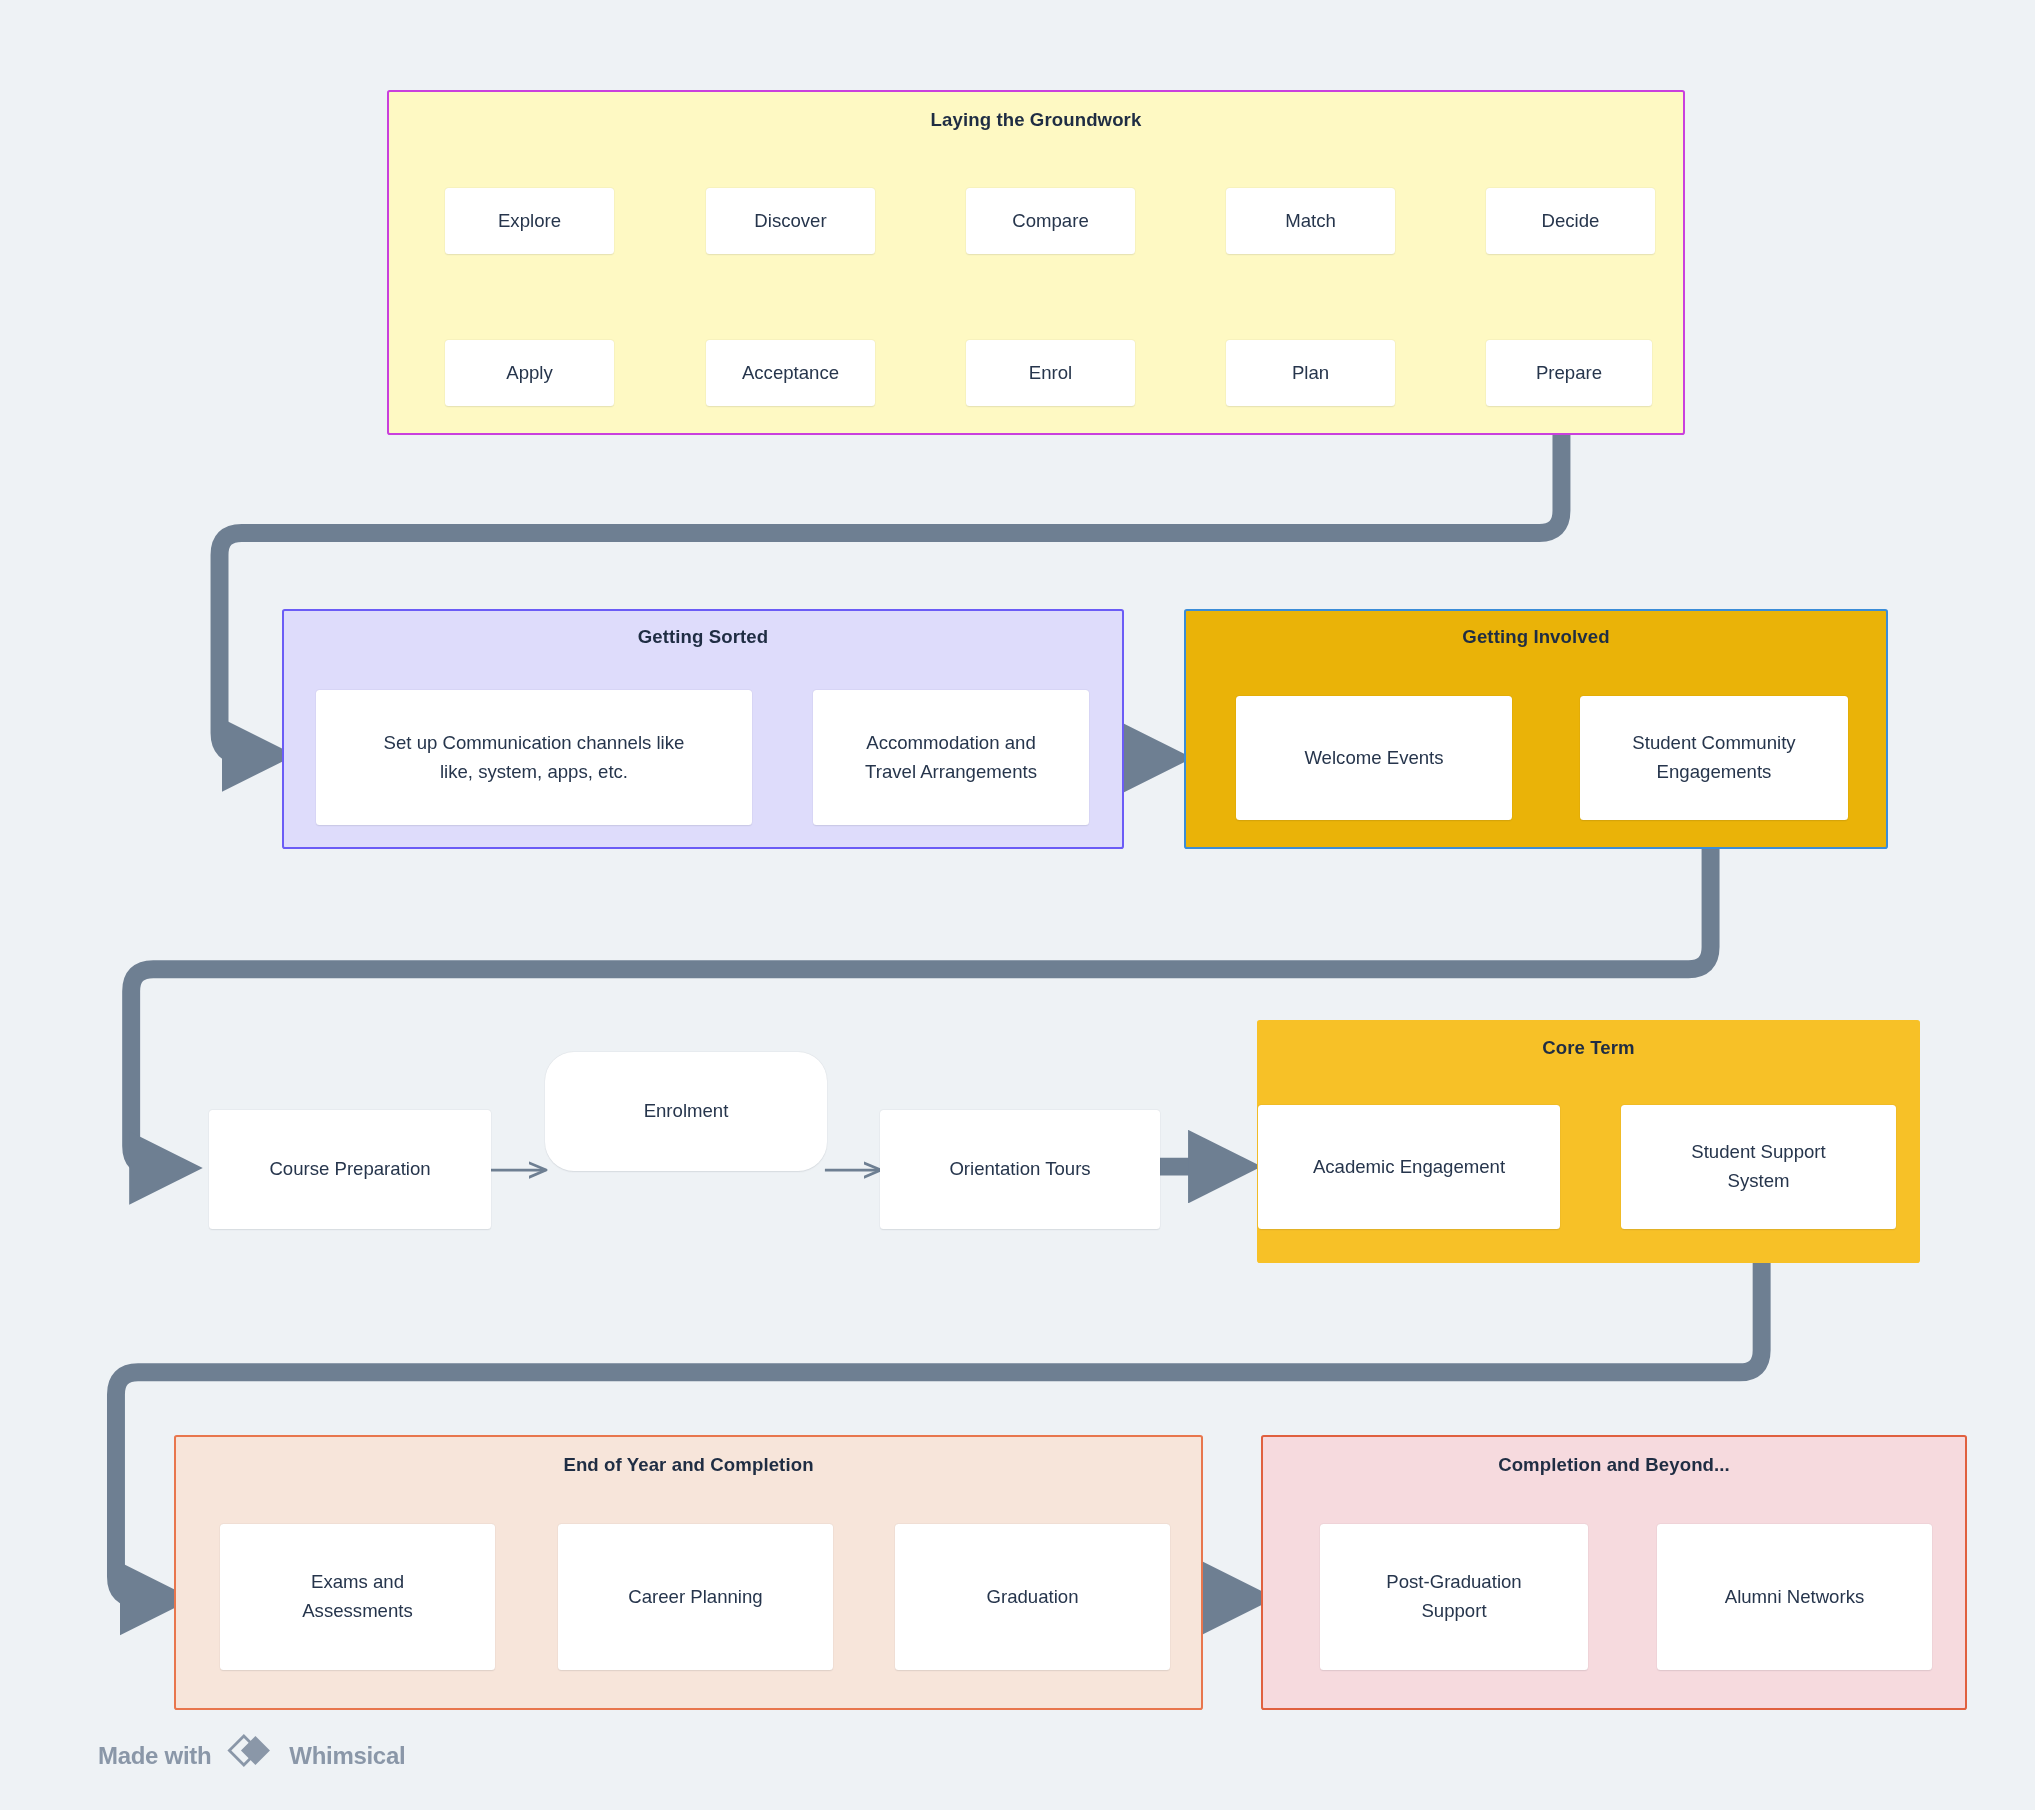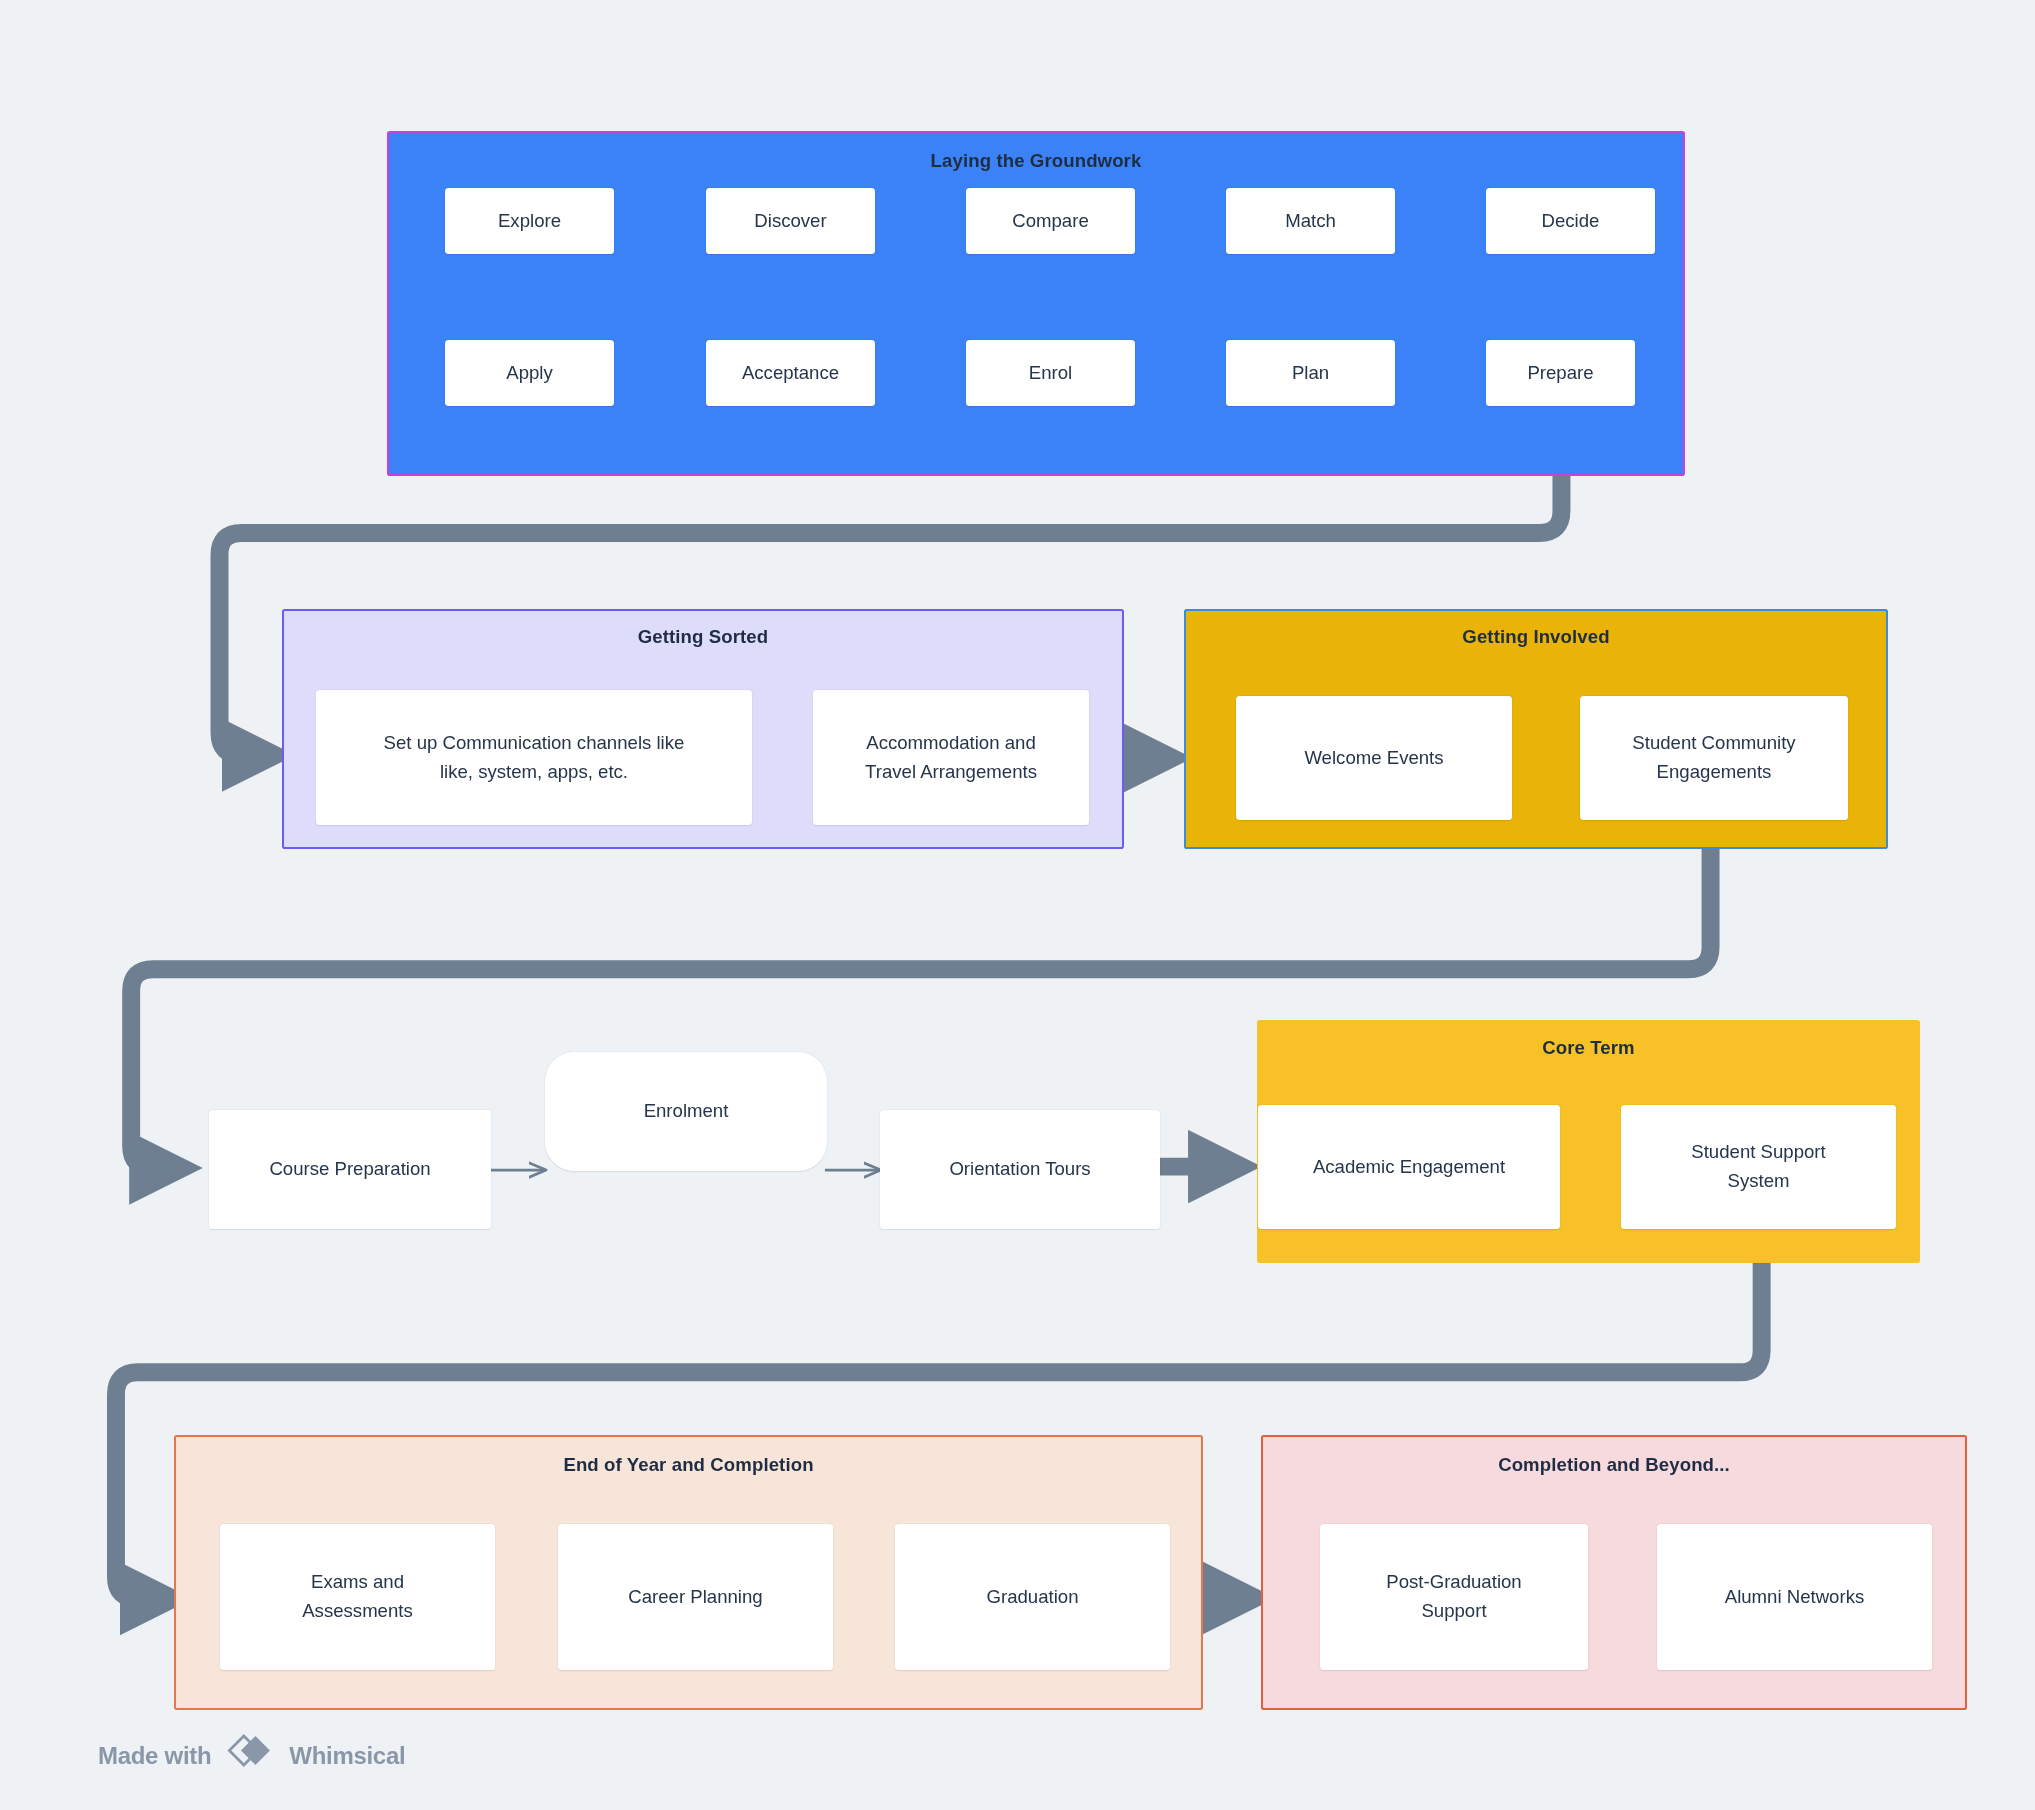--- a/index.html
+++ b/index.html
@@ -131,21 +131,21 @@
       <path d="M 2478 1210 L 2478 1372 Q 2478 1404 2446 1404 L 222 1404 Q 190 1404 190 1436 L 190 1660 Q 190 1692 222 1692 L 266 1692" marker-end="url(#fat-arrow)"></path>
 
       <path d="M 1680 1690 L 1800 1690" marker-end="url(#fat-arrow)"></path>
 
       <path d="M 2552 1790 L 2552 1956 Q 2552 1988 2520 1988 L 200 1988 Q 168 1988 168 2020 L 168 2284 Q 168 2316 200 2316 L 252 2316" marker-end="url(#fat-arrow)"></path>
 
       <path d="M 1690 2315 L 1820 2315" marker-end="url(#fat-arrow)"></path>
     </g>
   </svg>
 
-  <div class="group" style="left:387px; top:90px; width:1298px; height:345px; background:#3b82f6; border:2.1px solid #c940dd;margin-top:41px;">
+  <div class="group" style="left:387px; top:90px; width:1298px; height:345px; background:#fef9c3; border:2.1px solid #c940dd;">
     <div class="group-title" style="top:17.3px;">Laying the Groundwork</div>
   </div>
   <div class="node" style="left:445px; top:188px; width:169px; height:66px;">
     <span>Explore</span>
   </div>
   <div class="node" style="left:706px; top:188px; width:169px; height:66px;">
     <span>Discover</span>
   </div>
   <div class="node" style="left:966px; top:188px; width:169px; height:66px;">
     <span>Compare</span>
@@ -161,21 +161,21 @@
   </div>
   <div class="node" style="left:706px; top:340px; width:169px; height:66px;">
     <span>Acceptance</span>
   </div>
   <div class="node" style="left:966px; top:340px; width:169px; height:66px;">
     <span>Enrol</span>
   </div>
   <div class="node" style="left:1226px; top:340px; width:169px; height:66px;">
     <span>Plan</span>
   </div>
-  <div class="node" style="left:1486px; top:340px; width:149px; height:66px;">
+  <div class="node" style="left:1486px; top:340px; width:166px; height:66px;">
     <span>Prepare</span>
   </div>
 
   <div class="group" style="left:282px; top:609px; width:842px; height:240px; background:#dedcfb; border:2.1px solid #6b5cf6;">
     <div class="group-title" style="top:15px;">Getting Sorted</div>
   </div>
   <div class="node" style="left:316px; top:690px; width:436px; height:135px;">
     <div>
       <span>Set up Communication channels like</span>
       <span>like, system, apps, etc.</span>

